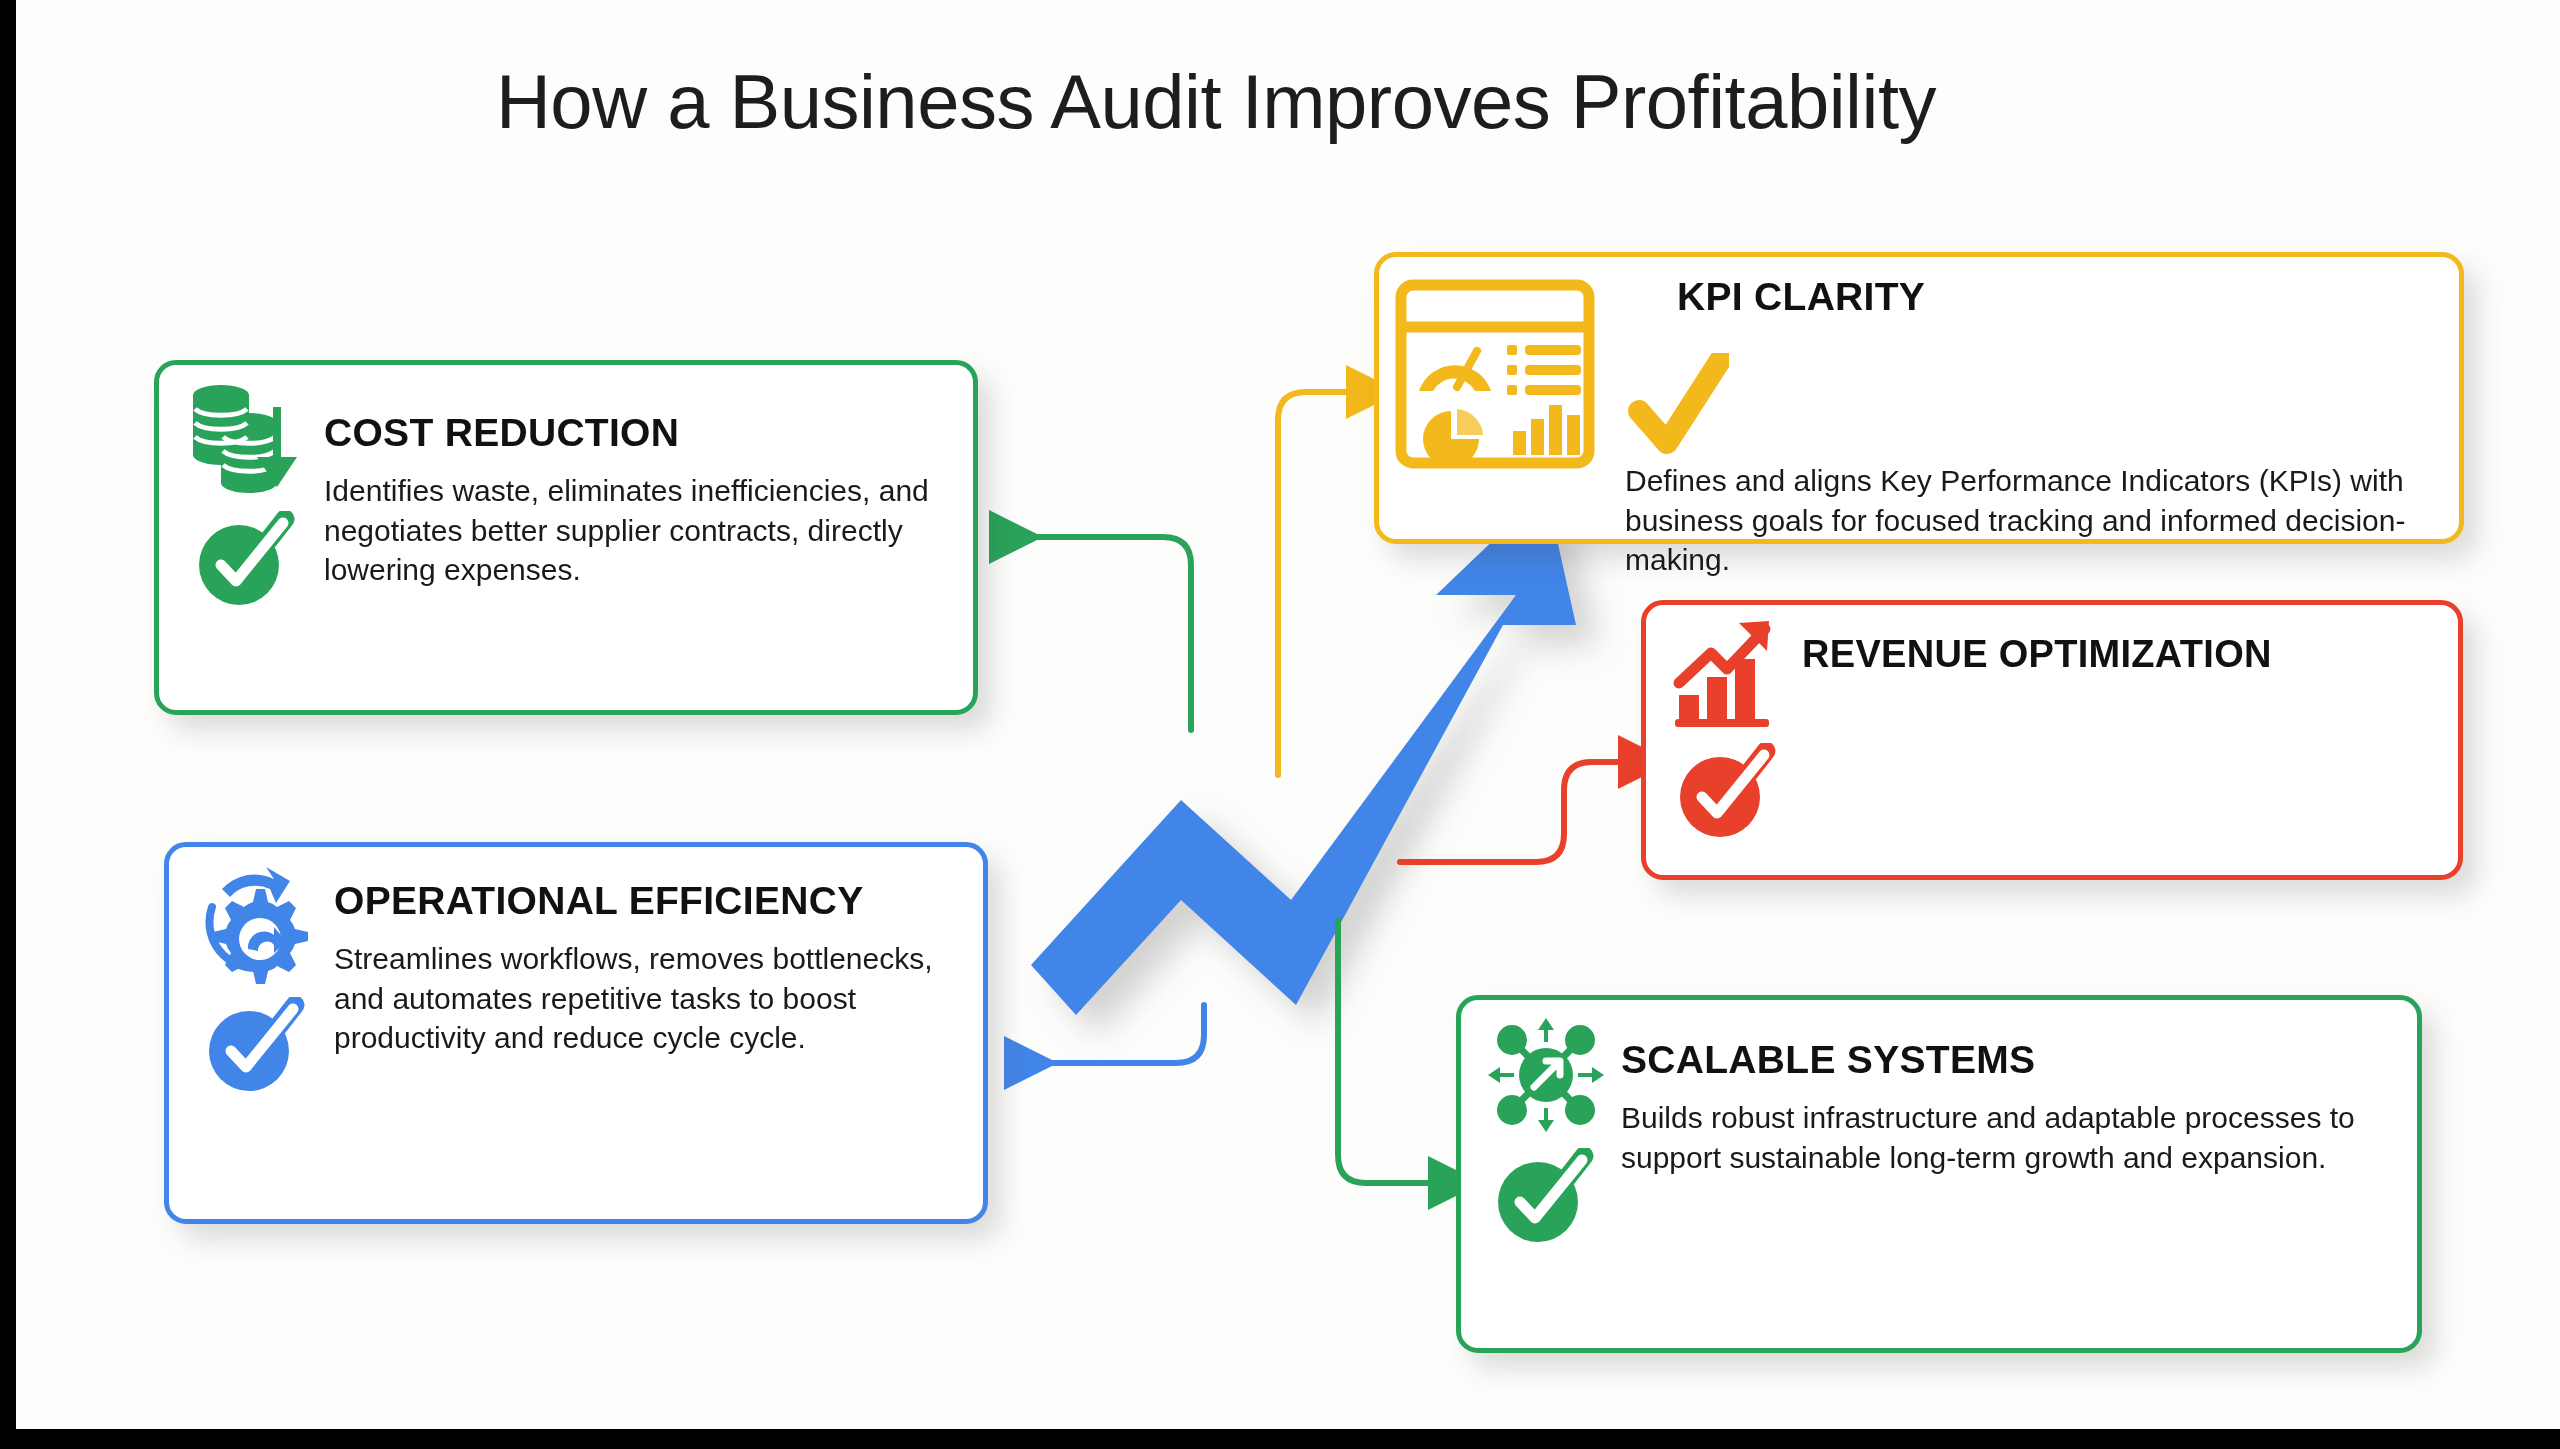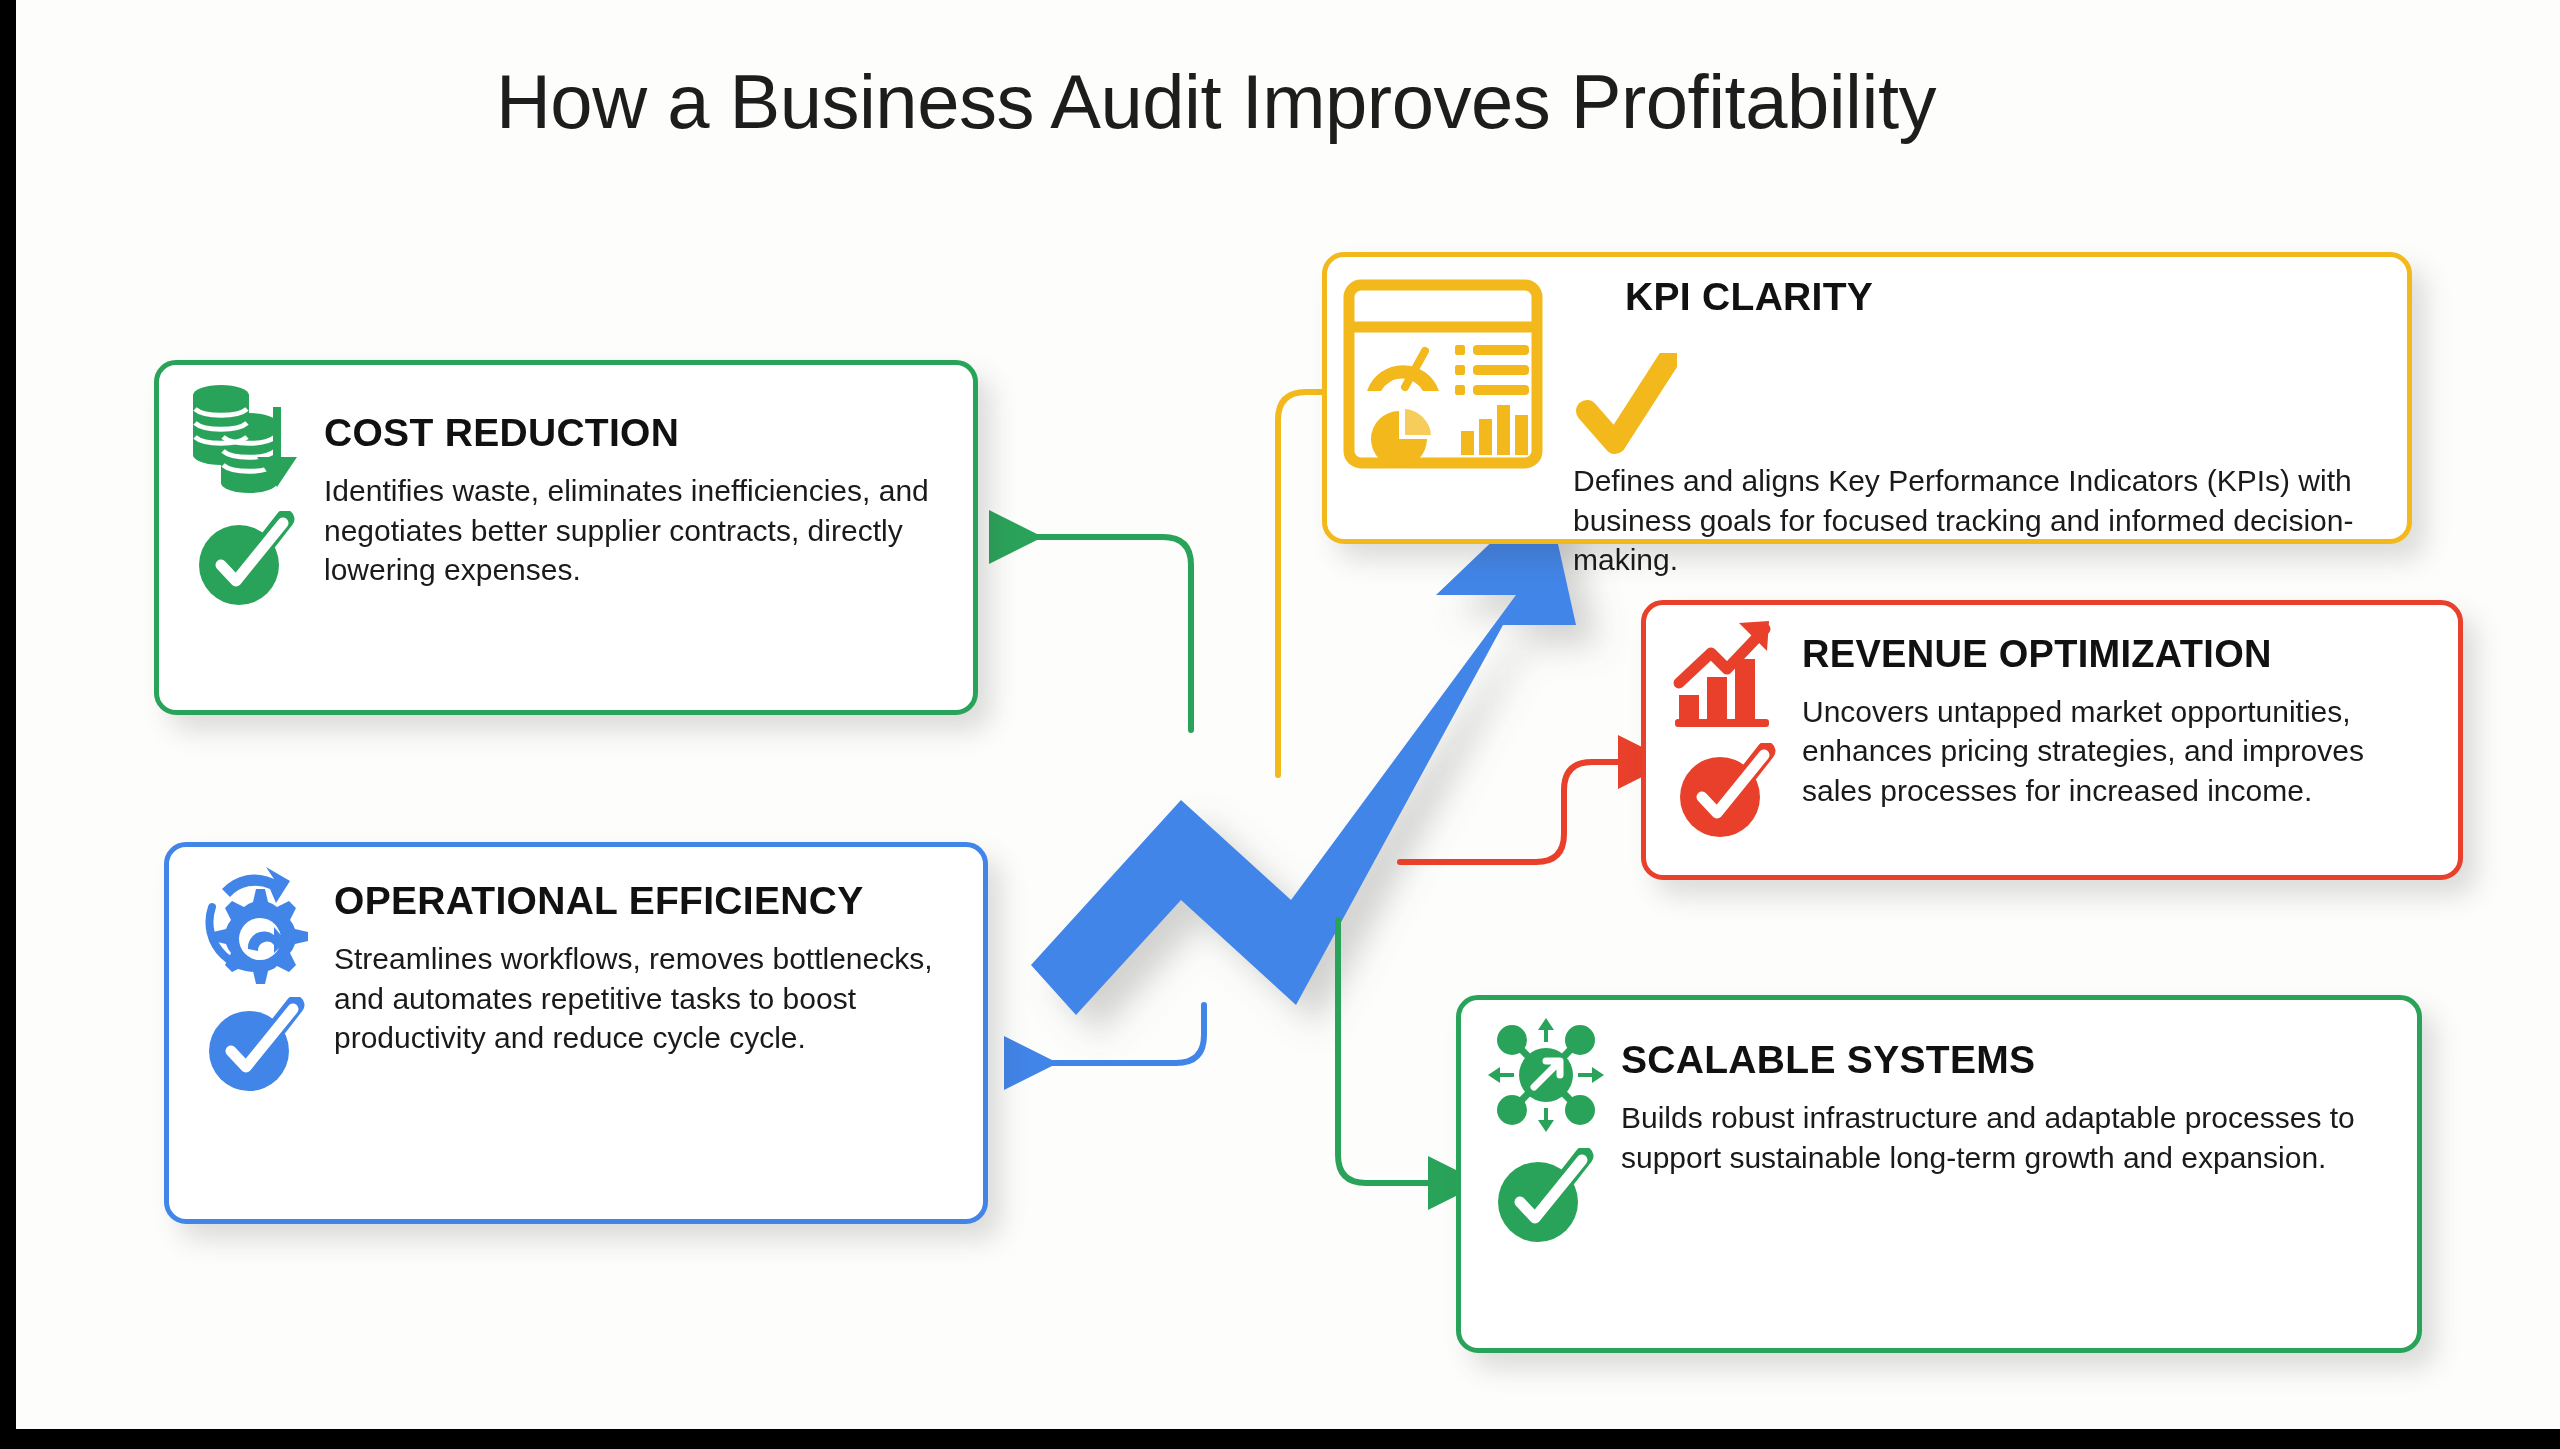--- a/index.html
+++ b/index.html
@@ -120,21 +120,21 @@
   #card-cost-reduction .card-title { margin-top: 32px; }
 
   #card-operational-efficiency {
     left: 148px; top: 842px; width: 824px; height: 382px;
     border-color: #4285e8;
   }
   #card-operational-efficiency .card-iconcol { width: 155px; padding-left: 10px; }
   #card-operational-efficiency .card-title { margin-top: 18px; }
 
   #card-kpi-clarity {
-    left: 1306px; top: 252px; width: 1090px; height: 292px;
+    left: 1358px; top: 252px; width: 1090px; height: 292px;
     border-color: #f2b81c;
   }
   #card-kpi-clarity { flex-direction: row; }
   #card-kpi-clarity .kpi-left { flex: 0 0 auto; width: 230px; padding-top: 22px; padding-left: 16px; }
   #card-kpi-clarity .kpi-right { flex: 1 1 auto; padding-top: 18px; padding-right: 26px; display:flex; flex-direction:column; }
   #card-kpi-clarity .kpi-titlerow { margin-left: 52px; }
   #card-kpi-clarity .kpi-descrow { display:flex; flex-direction:column; align-items:flex-start; margin-top: 10px; }
   #card-kpi-clarity .kpi-check { flex:0 0 auto; width: 118px; padding-top: 8px; }
 
   #card-revenue-optimization {
@@ -323,21 +323,20 @@
           <path d="M70,4 L100,2 L98,32 z" fill="#e8402a"></path>
         </svg>
         <svg class="check-icon" width="104" height="100" viewBox="0 0 104 100">
           <circle cx="44" cy="54" r="40" fill="#e8402a"></circle>
           <path d="M24,54 L40,72 L90,8" fill="none" stroke="#e8402a" stroke-width="19" stroke-linecap="round" stroke-linejoin="round"></path>
           <path d="M26,54 L41,70 L88,12" fill="none" stroke="#ffffff" stroke-width="11" stroke-linecap="round" stroke-linejoin="round"></path>
         </svg>
       </div>
       <div class="card-body">
         <h2 class="card-title">REVENUE OPTIMIZATION</h2>
-        <p class="card-desc">Uncovers untapped market opportunities, enhances pricing strategies, and improves sales processes for increased income.</p>
       </div>
     </div>
 
     <div class="card" id="card-scalable-systems">
       <div class="card-iconcol">
         <svg class="main-icon" width="124" height="122" viewBox="0 0 124 122">
           <g stroke="#2aa35a" stroke-width="7">
             <line x1="34" y1="32" x2="62" y2="61"></line>
             <line x1="90" y1="32" x2="62" y2="61"></line>
             <line x1="34" y1="90" x2="62" y2="61"></line>

